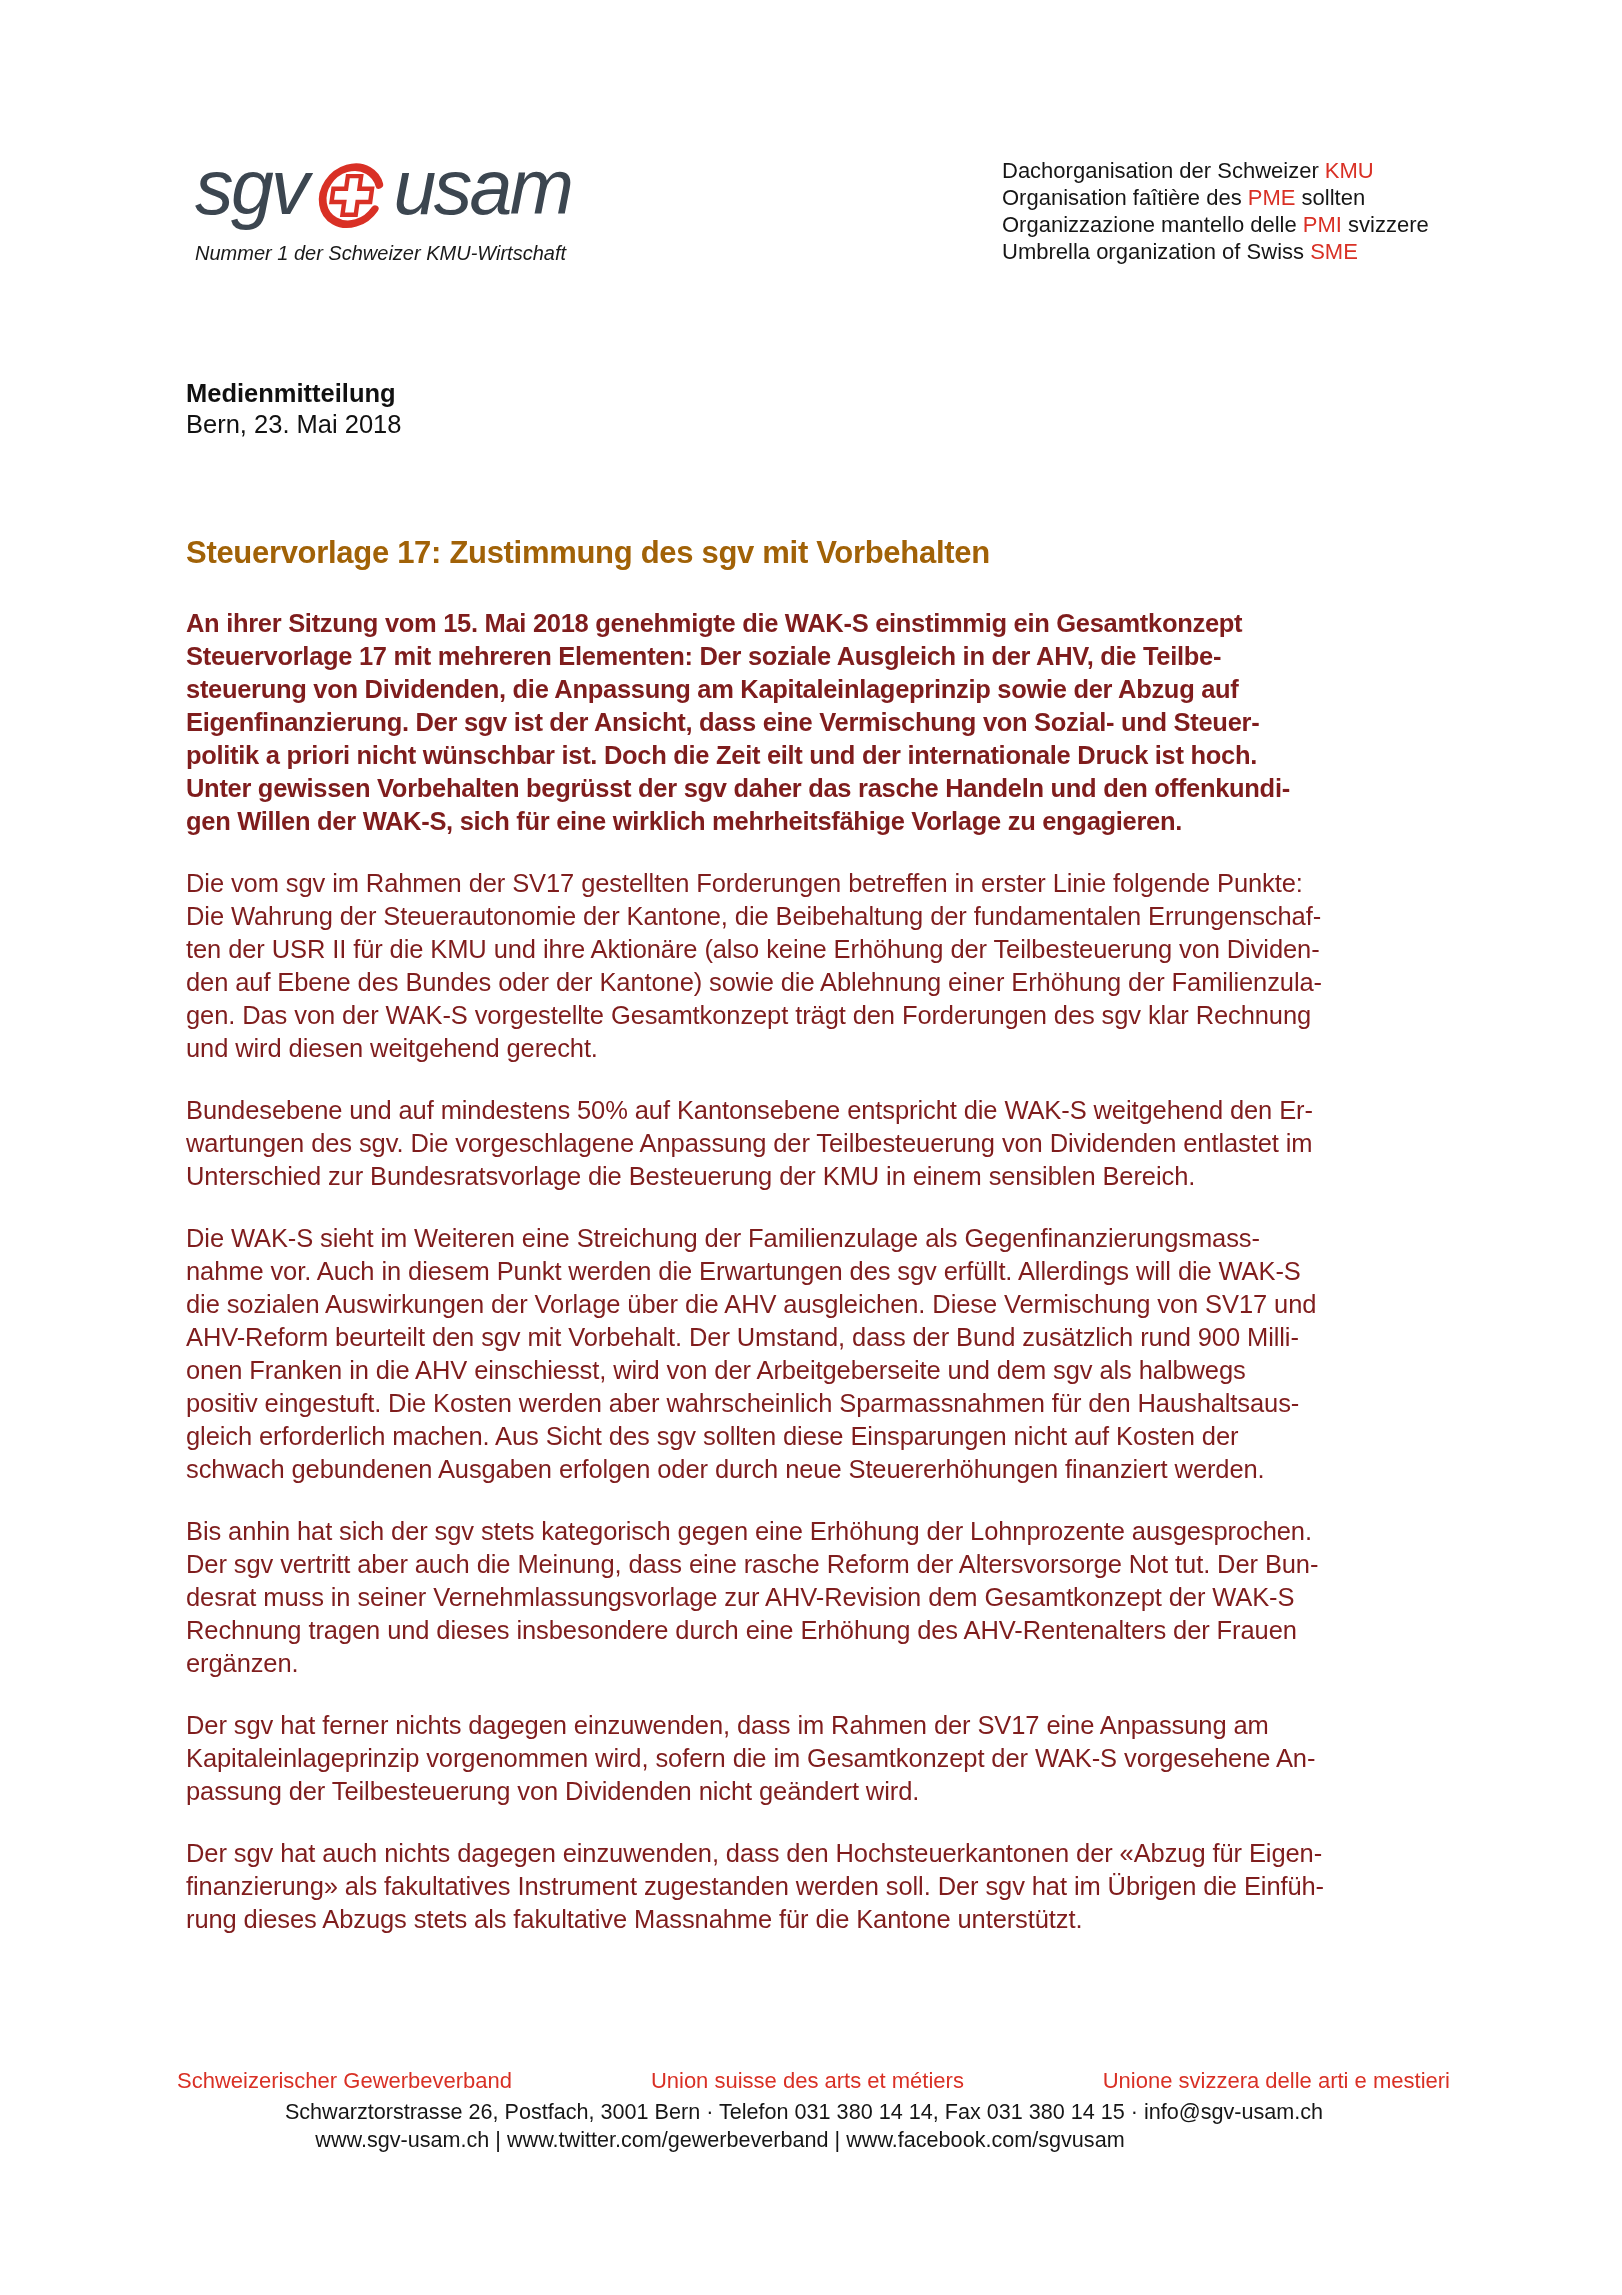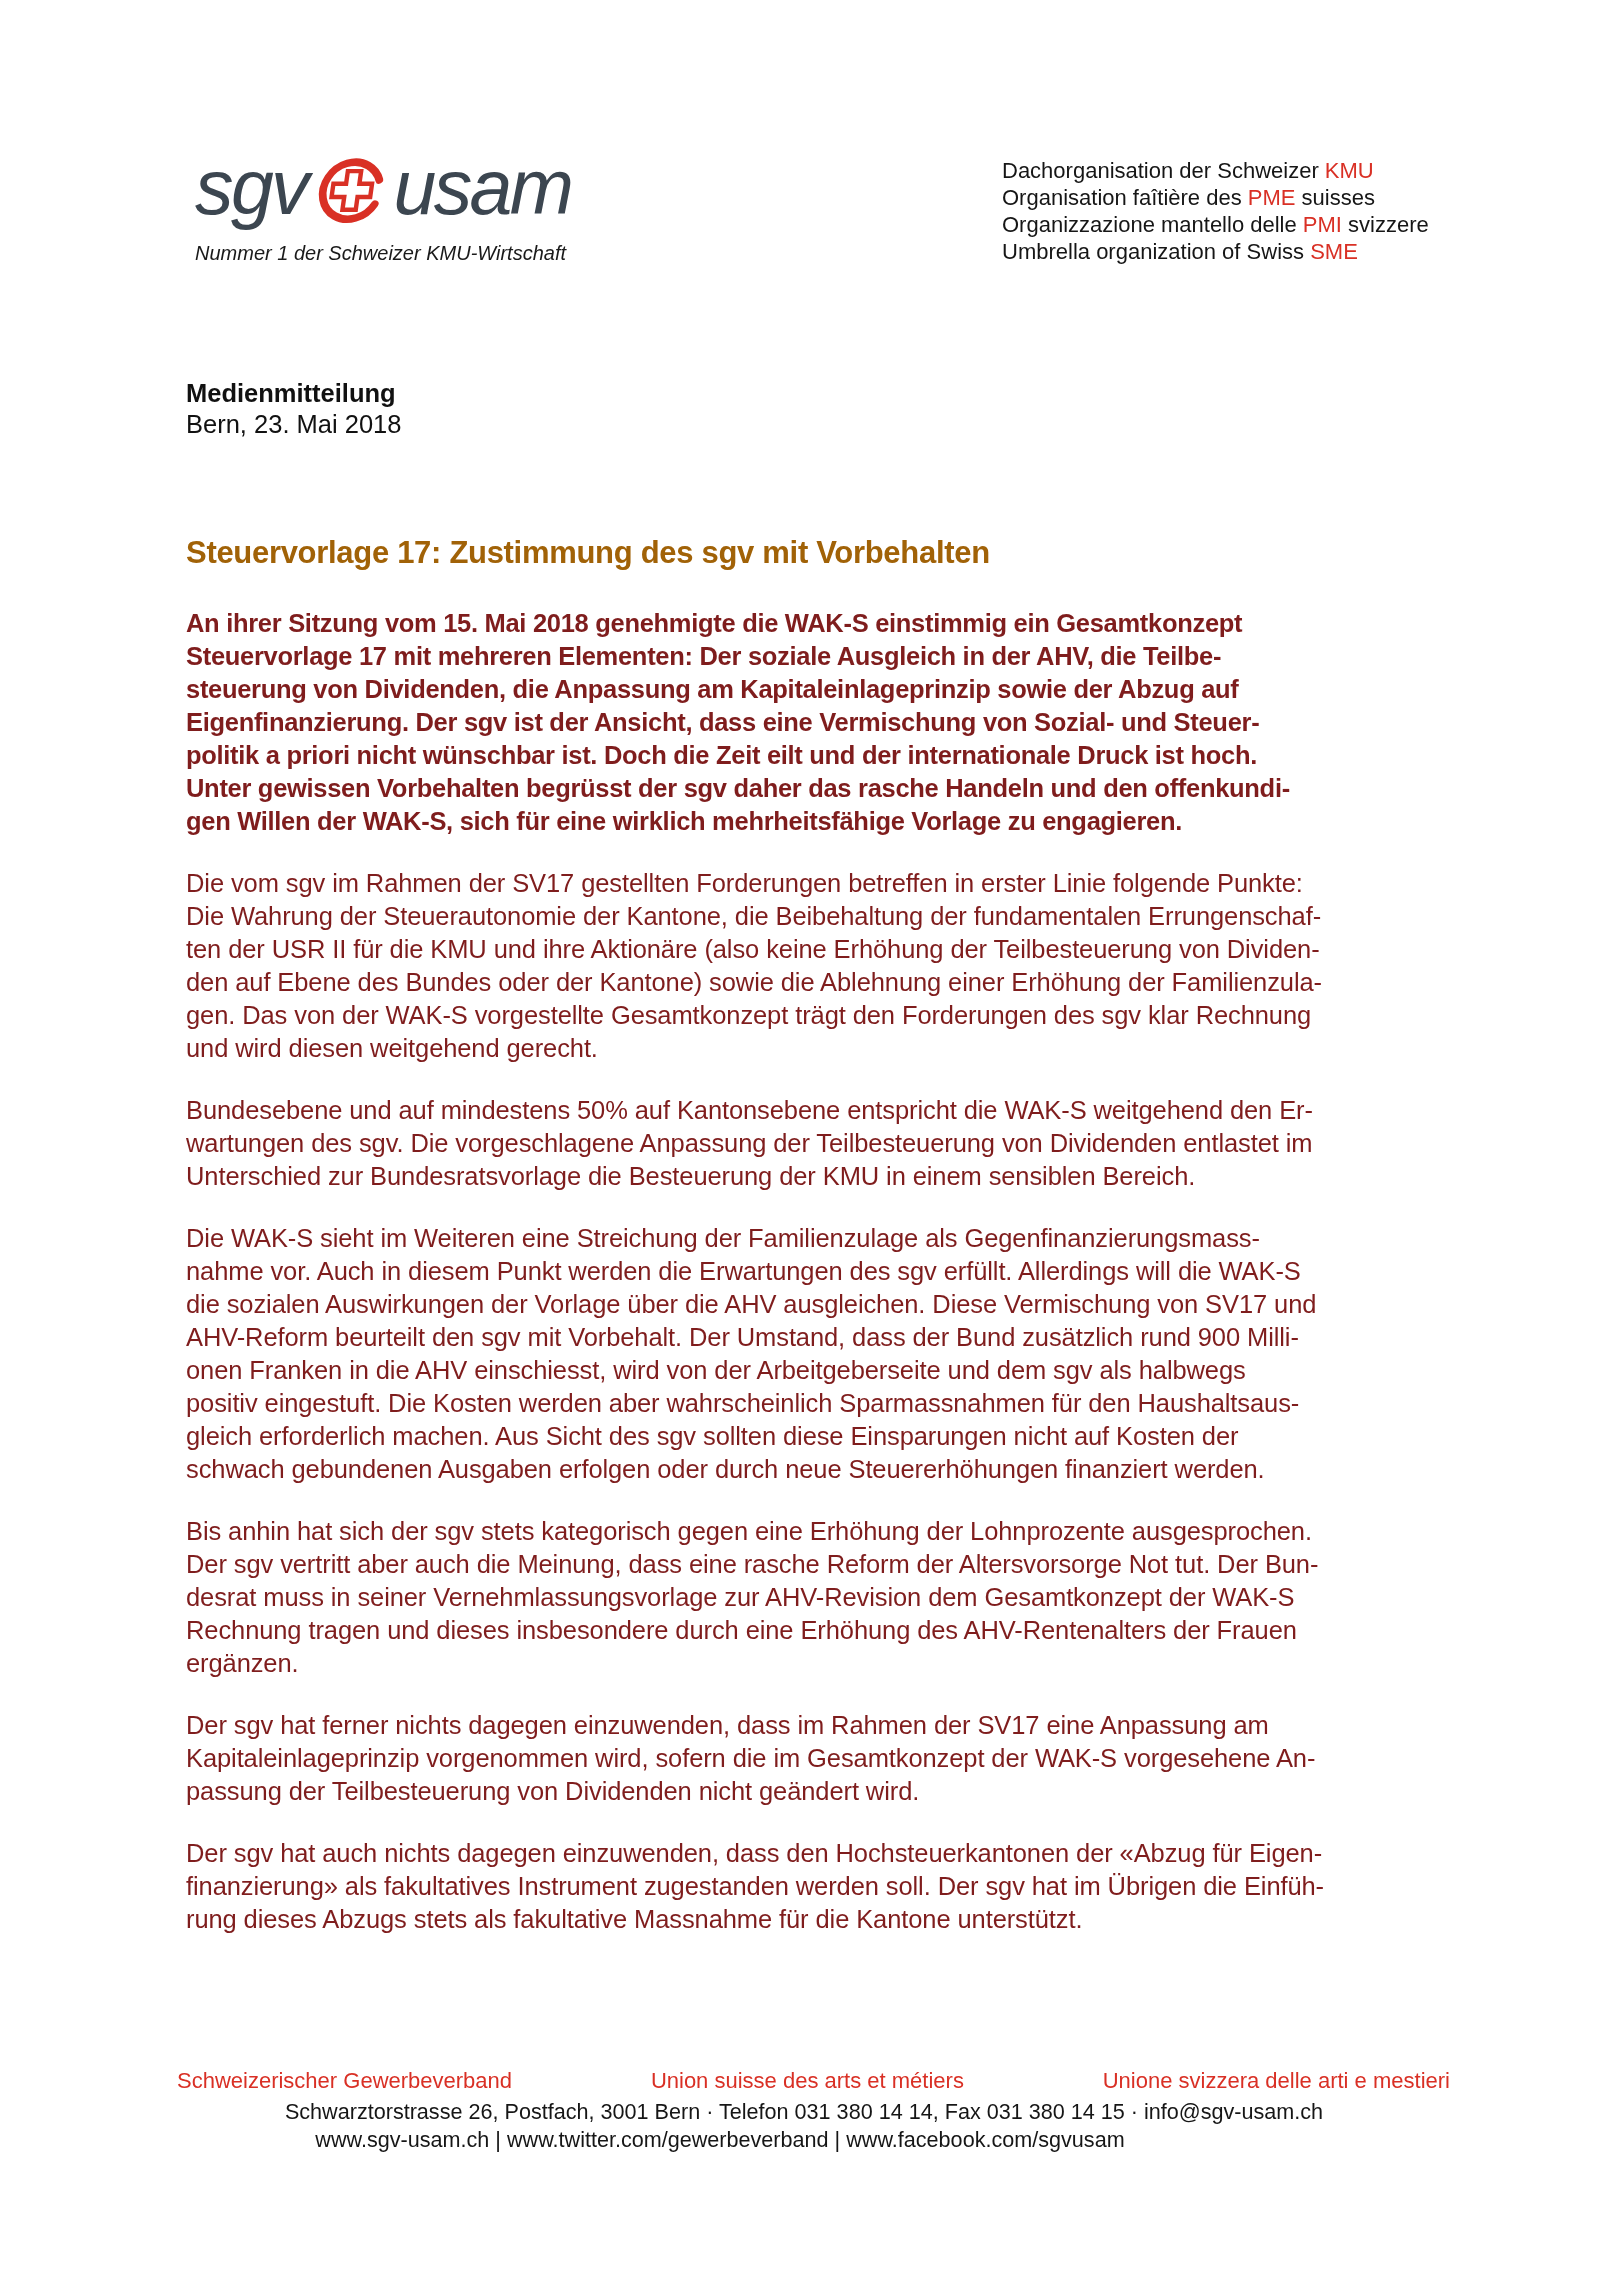--- a/index.html
+++ b/index.html
@@ -18,21 +18,21 @@
   }
 
   
   .logo-block {
     position: absolute;
     left: 195px;
     top: 149px;
   }
   .logo-row {
     display: flex;
-    align-items: center;
+    align-items: flex-end;
     gap: 3.9px;
   }
   .logo-word {
     font-size: 77px;
     font-style: italic;
     font-weight: 400;
     letter-spacing: -2.6px;
     color: #3c4650;
     line-height: 1;
     padding-bottom: 9.2px; 
@@ -148,21 +148,21 @@
           </g>
         </svg>
       </span>
       <span class="logo-word">usam</span>
     </div>
     <div class="logo-tagline">Nummer 1 der Schweizer KMU-Wirtschaft</div>
   </div>
 
   <div class="org-block">
     <div class="org-line"><span>Dachorganisation der Schweizer </span><span class="hl">KMU</span><span></span></div>
-    <div class="org-line"><span>Organisation faîtière des </span><span class="hl">PME</span><span> suisses</span></div>
+    <div class="org-line"><span>Organisation faîtière des </span><span class="hl">PME</span><span> sollten</span></div>
     <div class="org-line"><span>Organizzazione mantello delle </span><span class="hl">PMI</span><span> svizzere</span></div>
     <div class="org-line"><span>Umbrella organization of Swiss </span><span class="hl">SME</span><span></span></div>
   </div>
 
   <div class="meta-block">
     <div class="doc-type">Medienmitteilung</div>
     <div class="dateline">Bern, 23. Mai 2018</div>
   </div>
 
   <h1 class="doc-title">Steuervorlage 17: Zustimmung des sgv mit Vorbehalten</h1>

